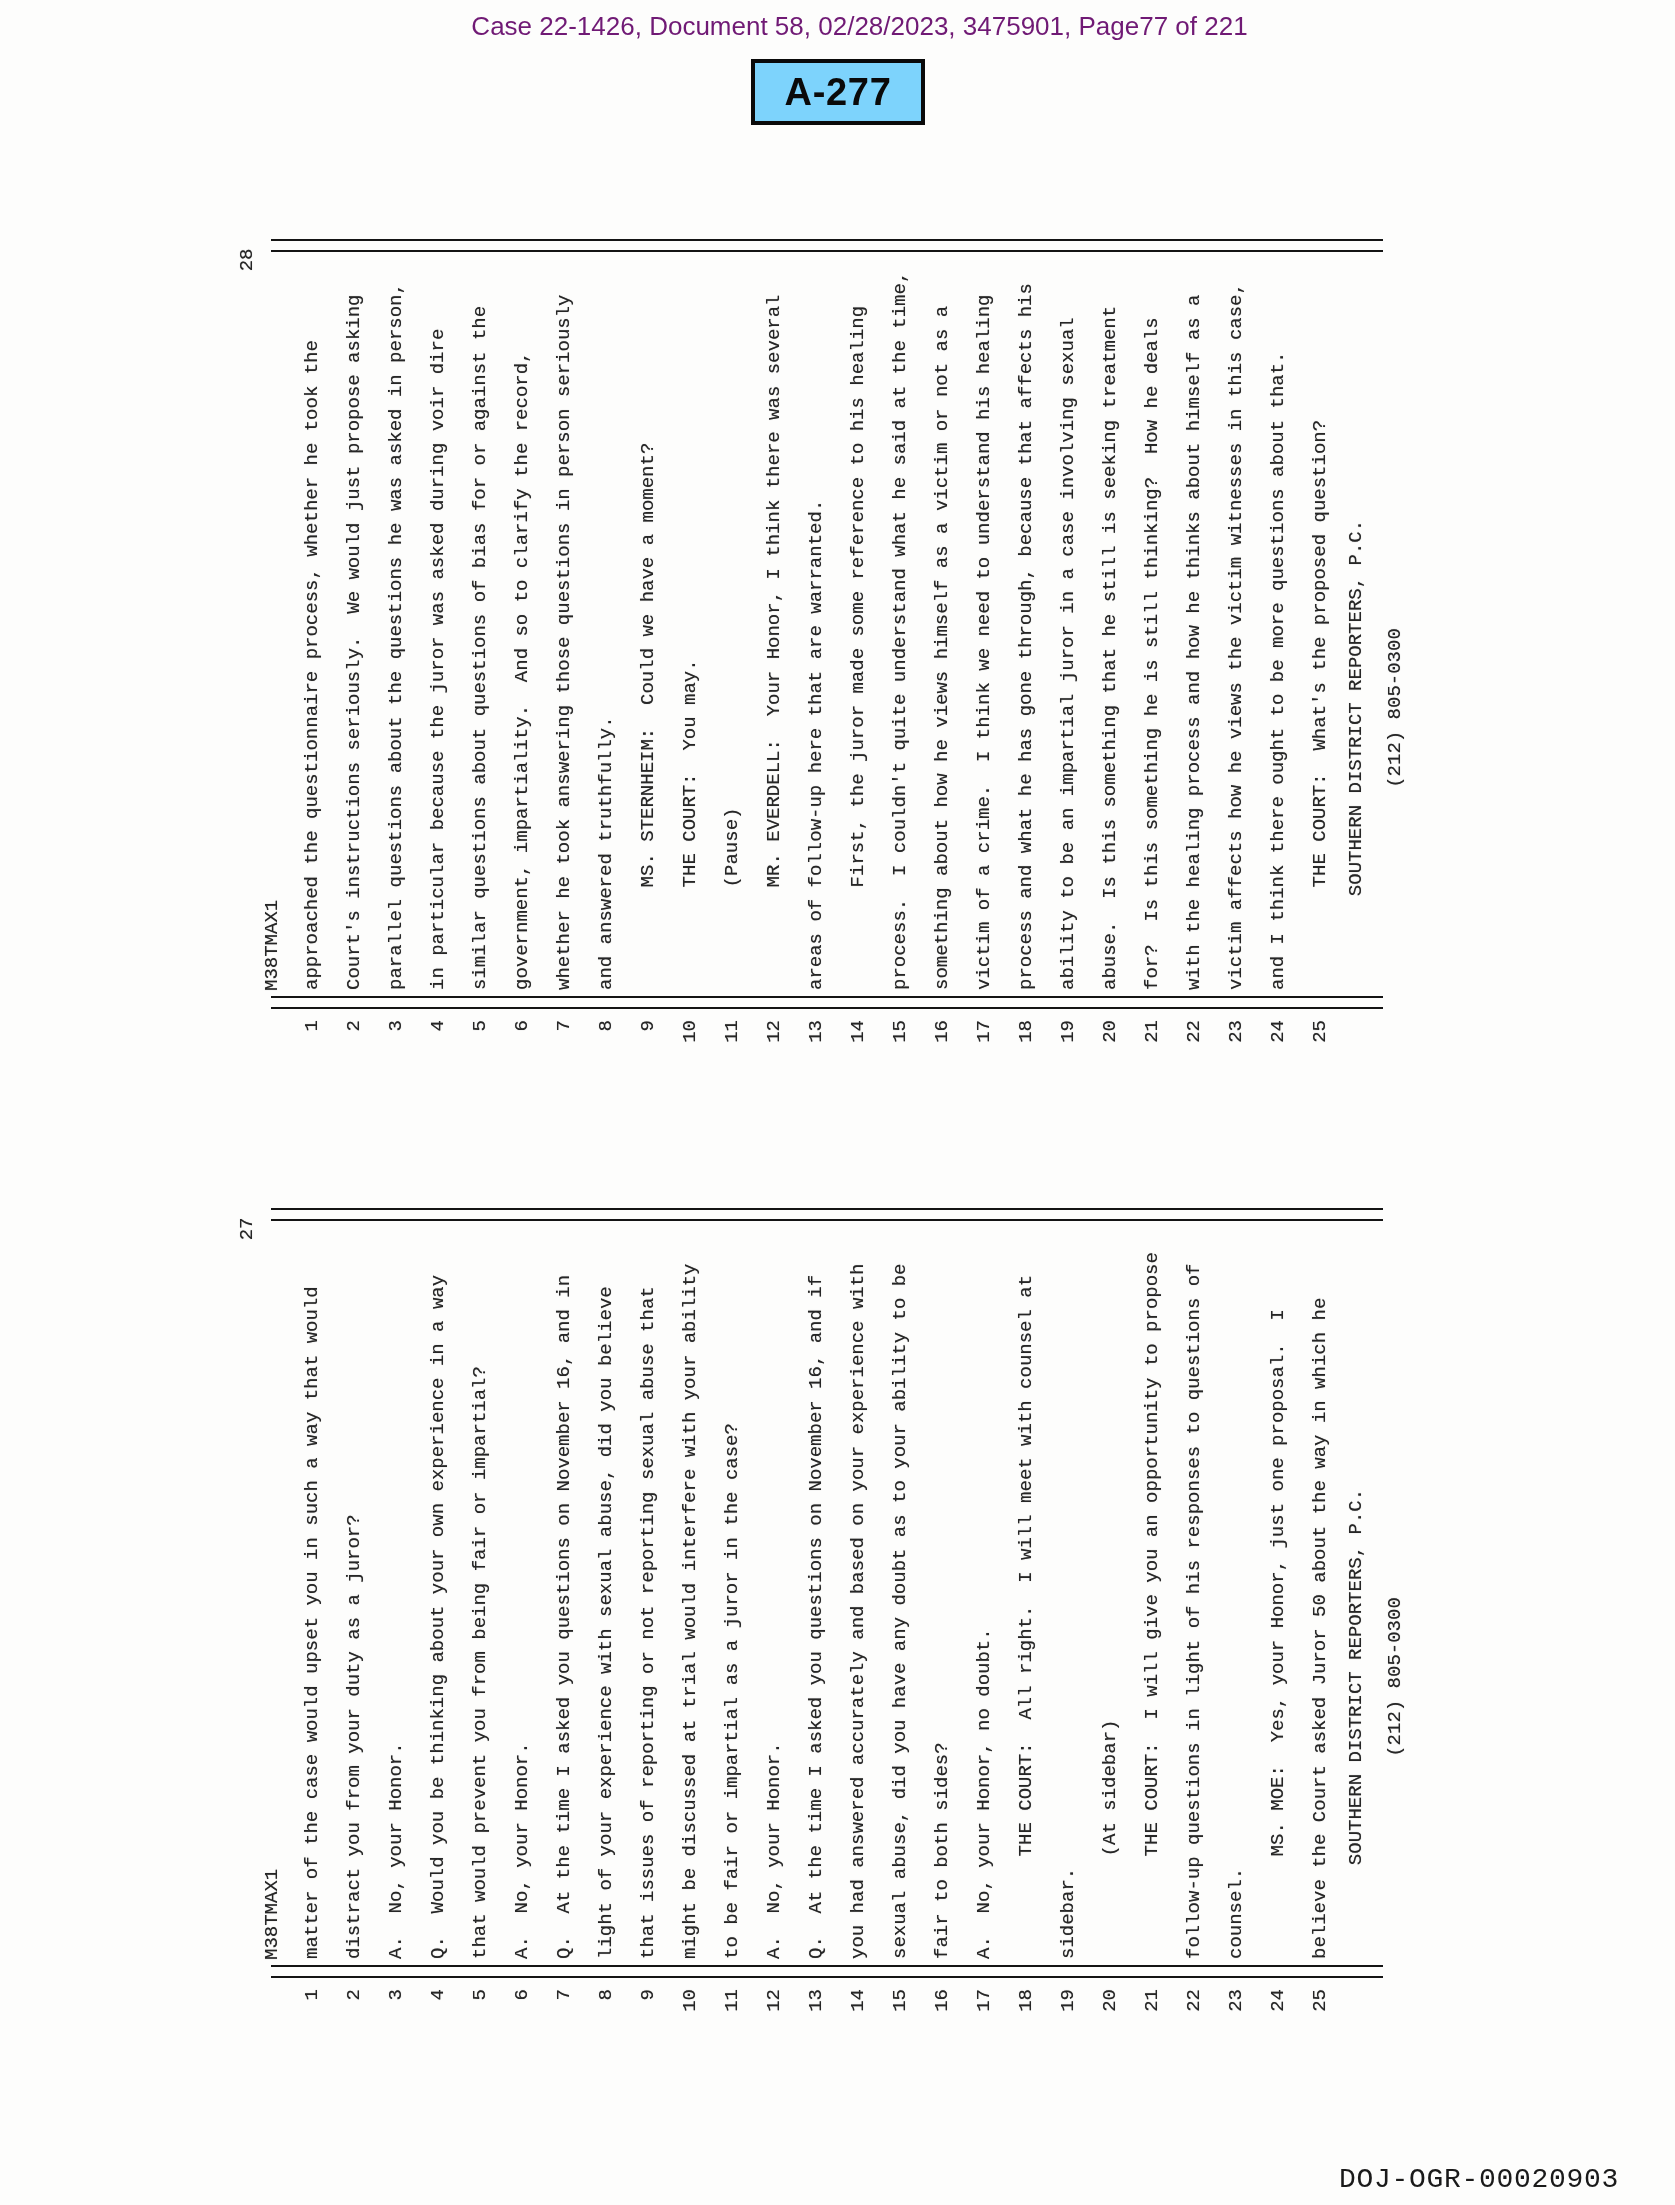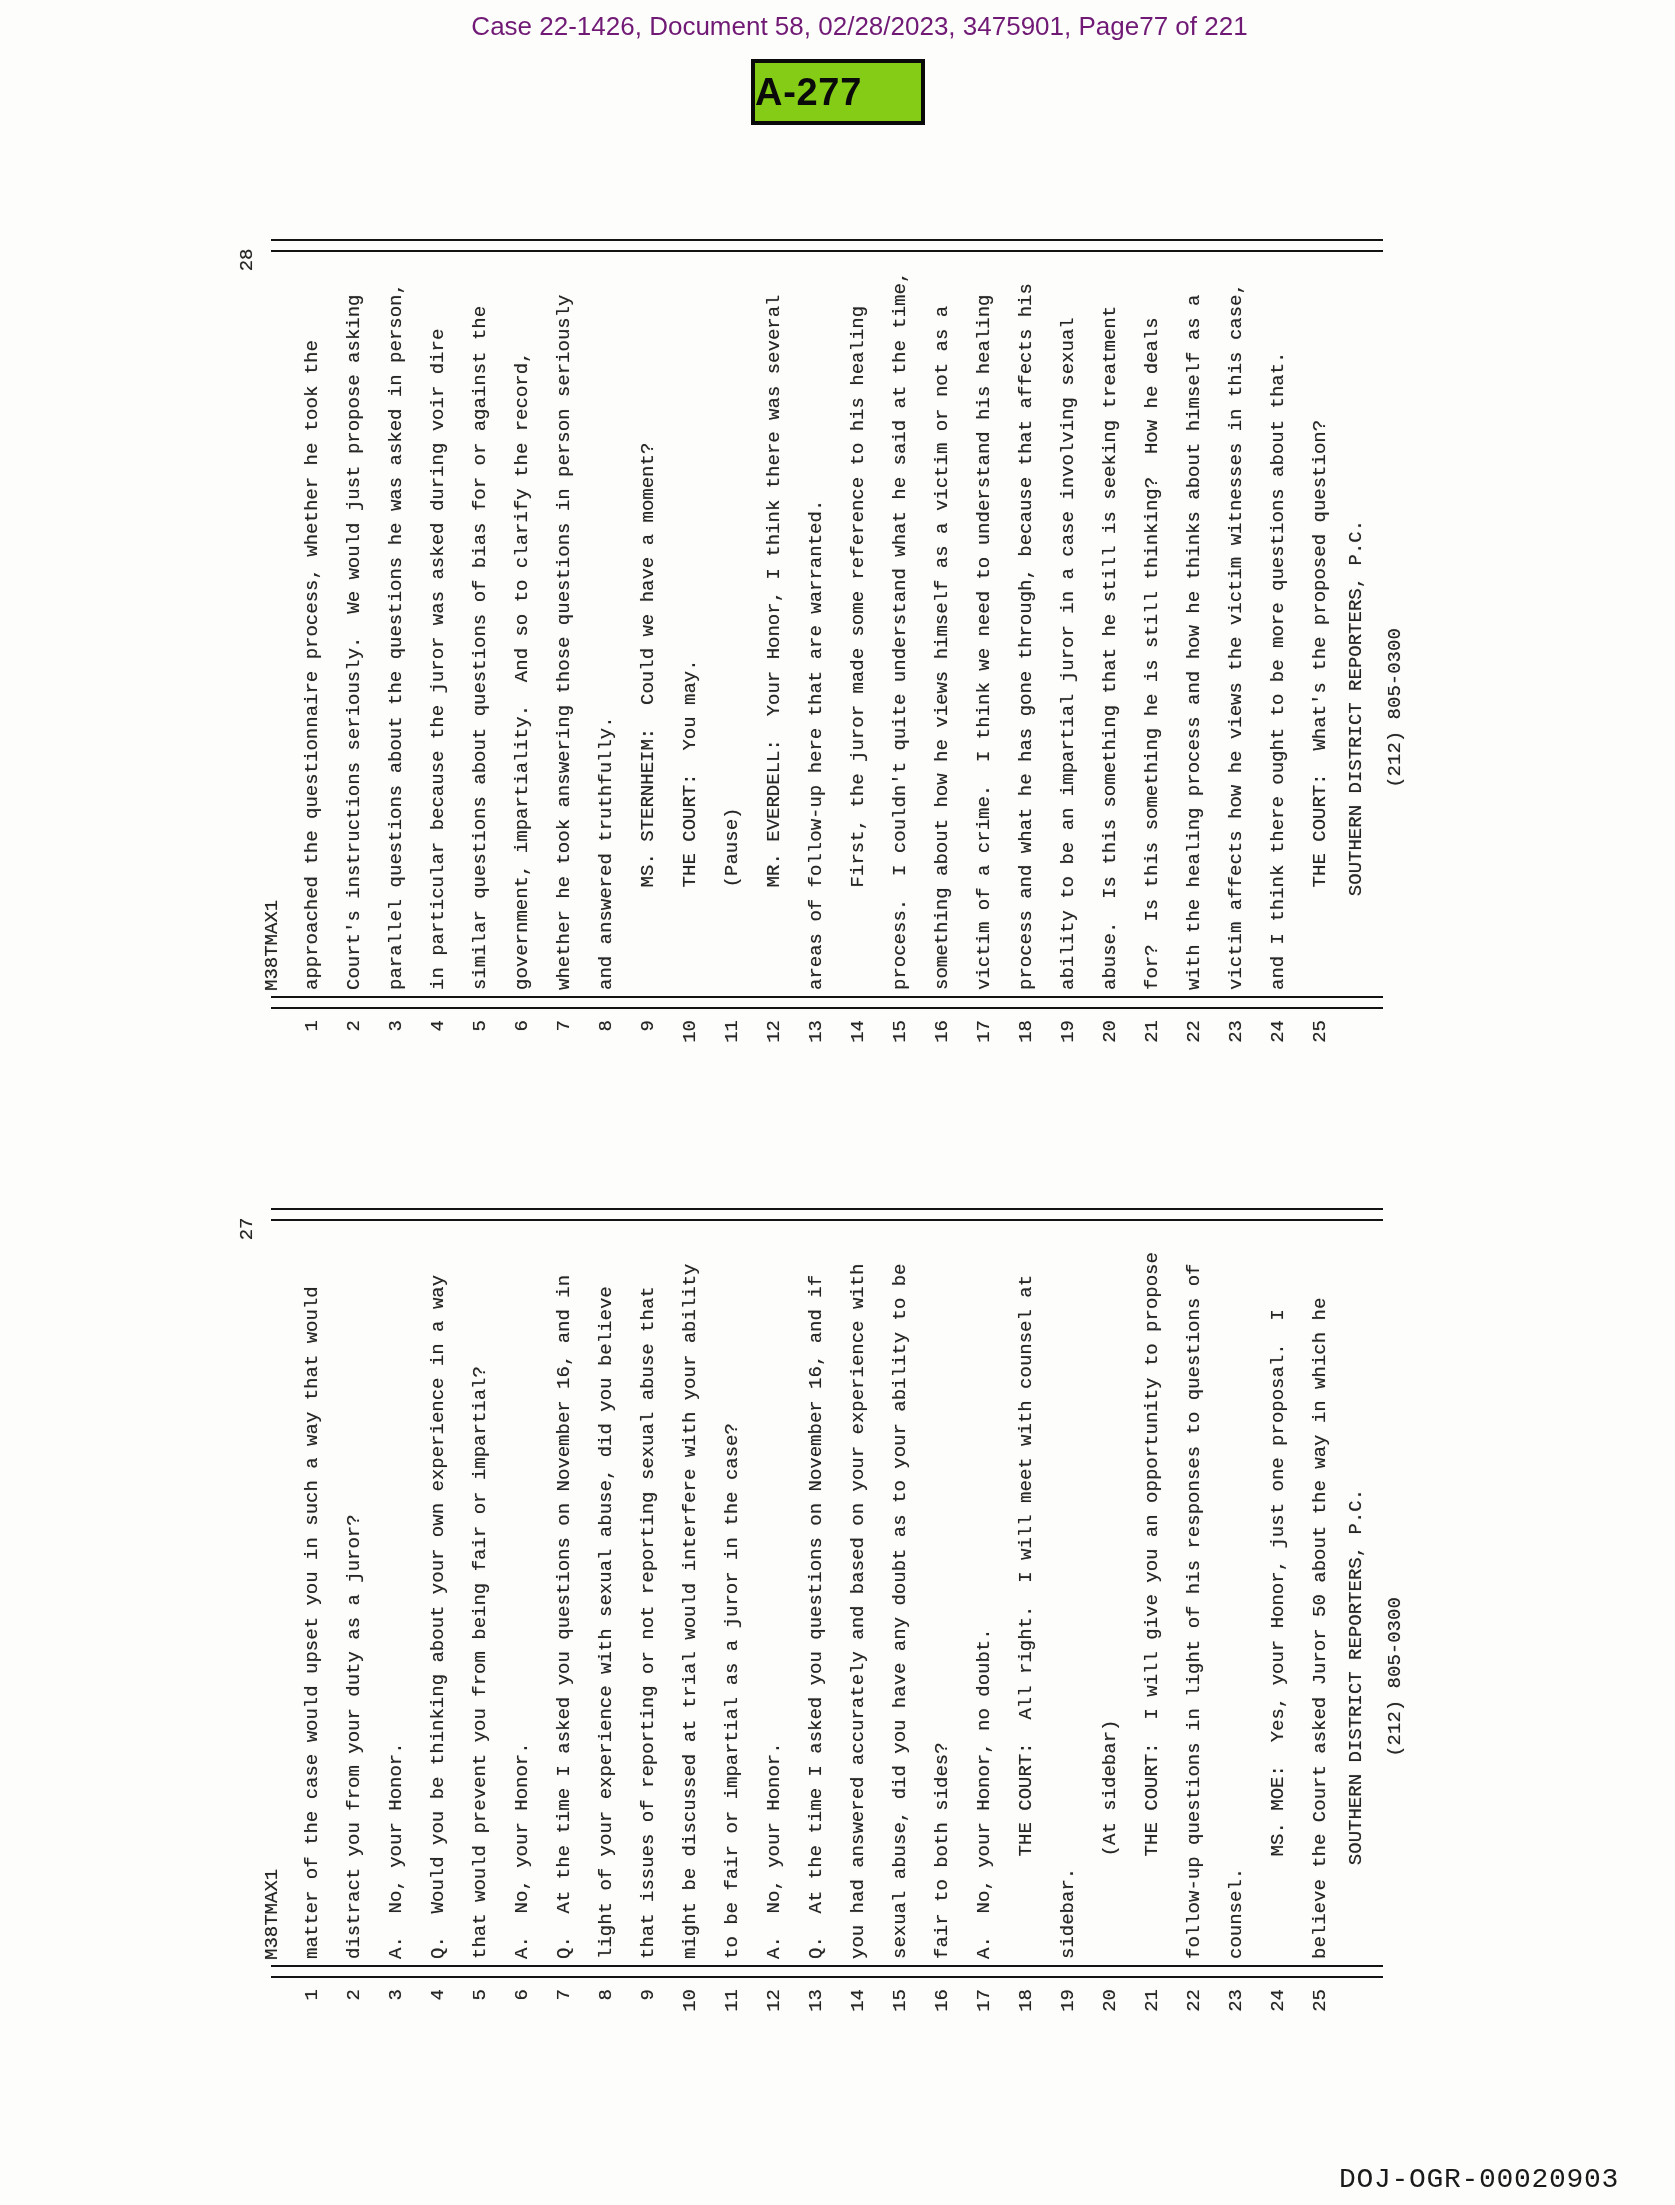--- a/index.html
+++ b/index.html
@@ -10,22 +10,22 @@
     color:#222;
   }
   .case-header{
     position:absolute;top:10.5px;left:0;width:1675px;
     text-align:center;
     font-family:"Liberation Sans","DejaVu Sans",sans-serif;
     font-size:26px;letter-spacing:0px;
   }
   .appendix-box{
     position:absolute;top:59px;left:751px;width:166px;height:58px;
-    border:4px solid #0a0a0a;background:#84cc16;
-    display:flex;align-items:center;
+    border:4px solid #0a0a0a;background:#7dd3fc;
+    display:flex;align-items:center;justify-content:center;
   }
   .appendix-box .label{
     font-family:"Liberation Sans","DejaVu Sans",sans-serif;
     font-weight:bold;font-size:38px;color:#0a0a0a;letter-spacing:0.7px;
   }
   .page-rot{position:absolute;left:235px;width:1163px;height:821px;}
   #page-top{top:234px;}
   #page-bottom{top:1203px;}
   .page-inner{
     position:relative;width:821px;height:1163px;

